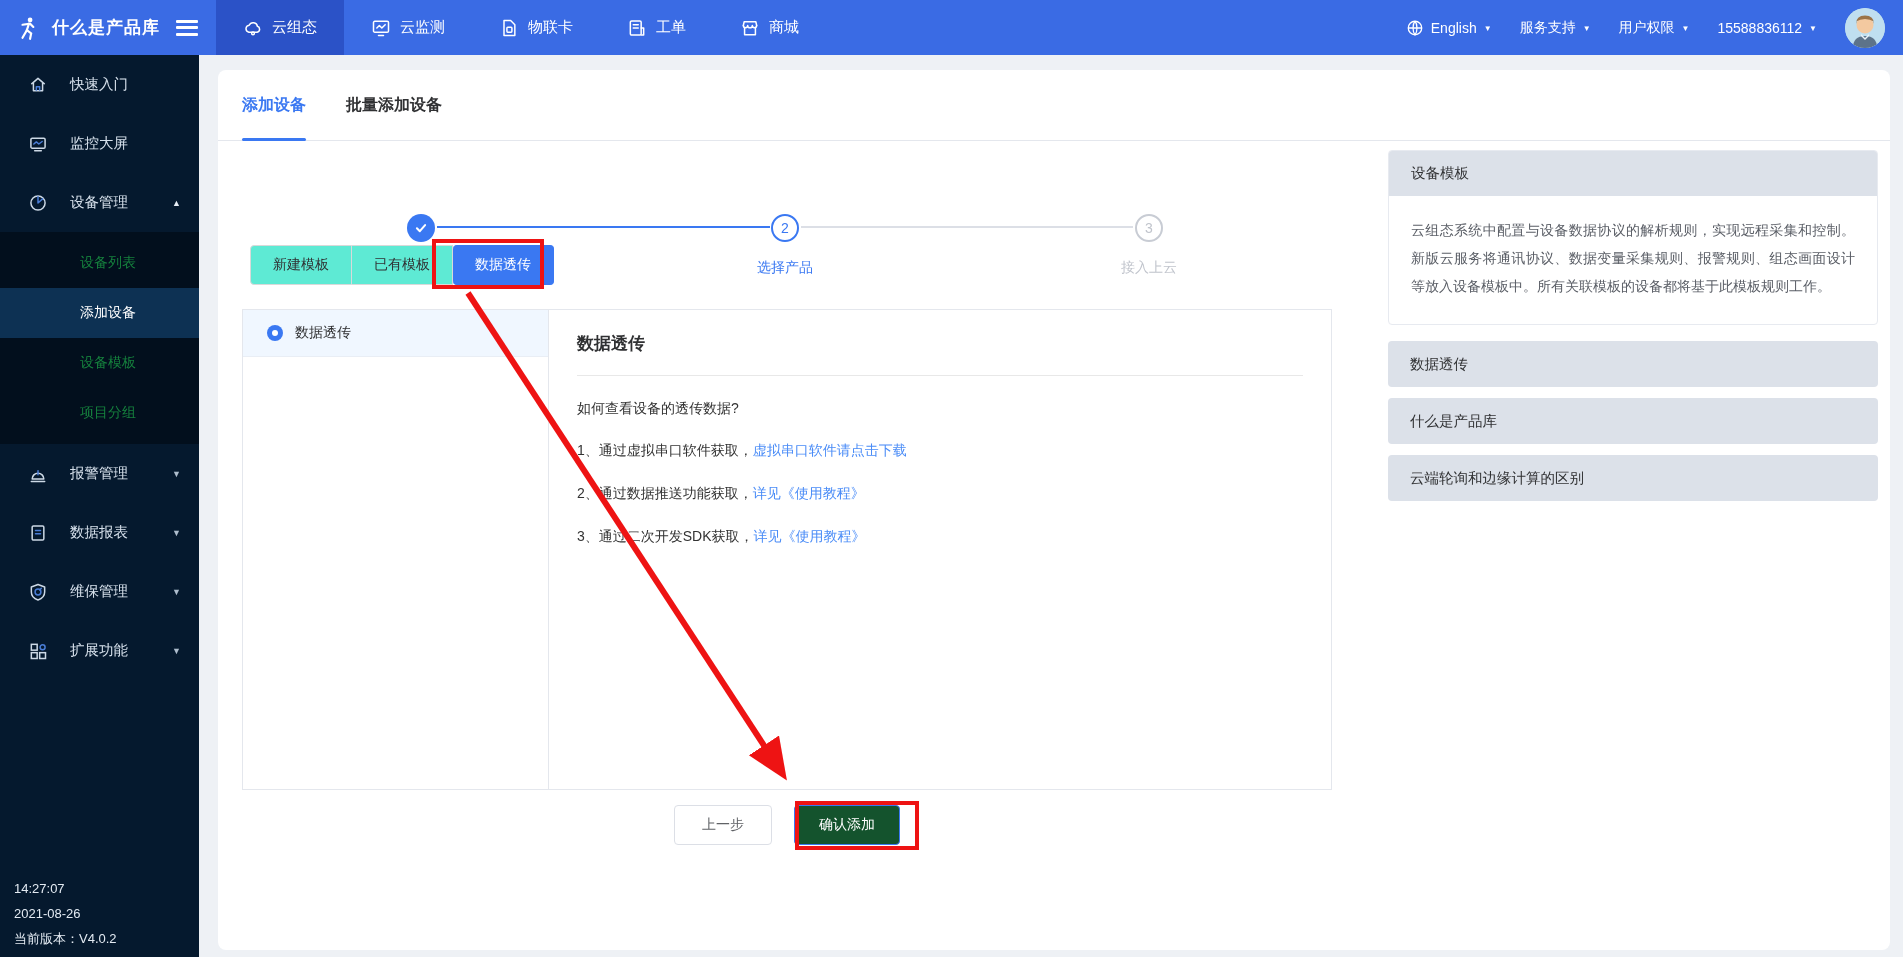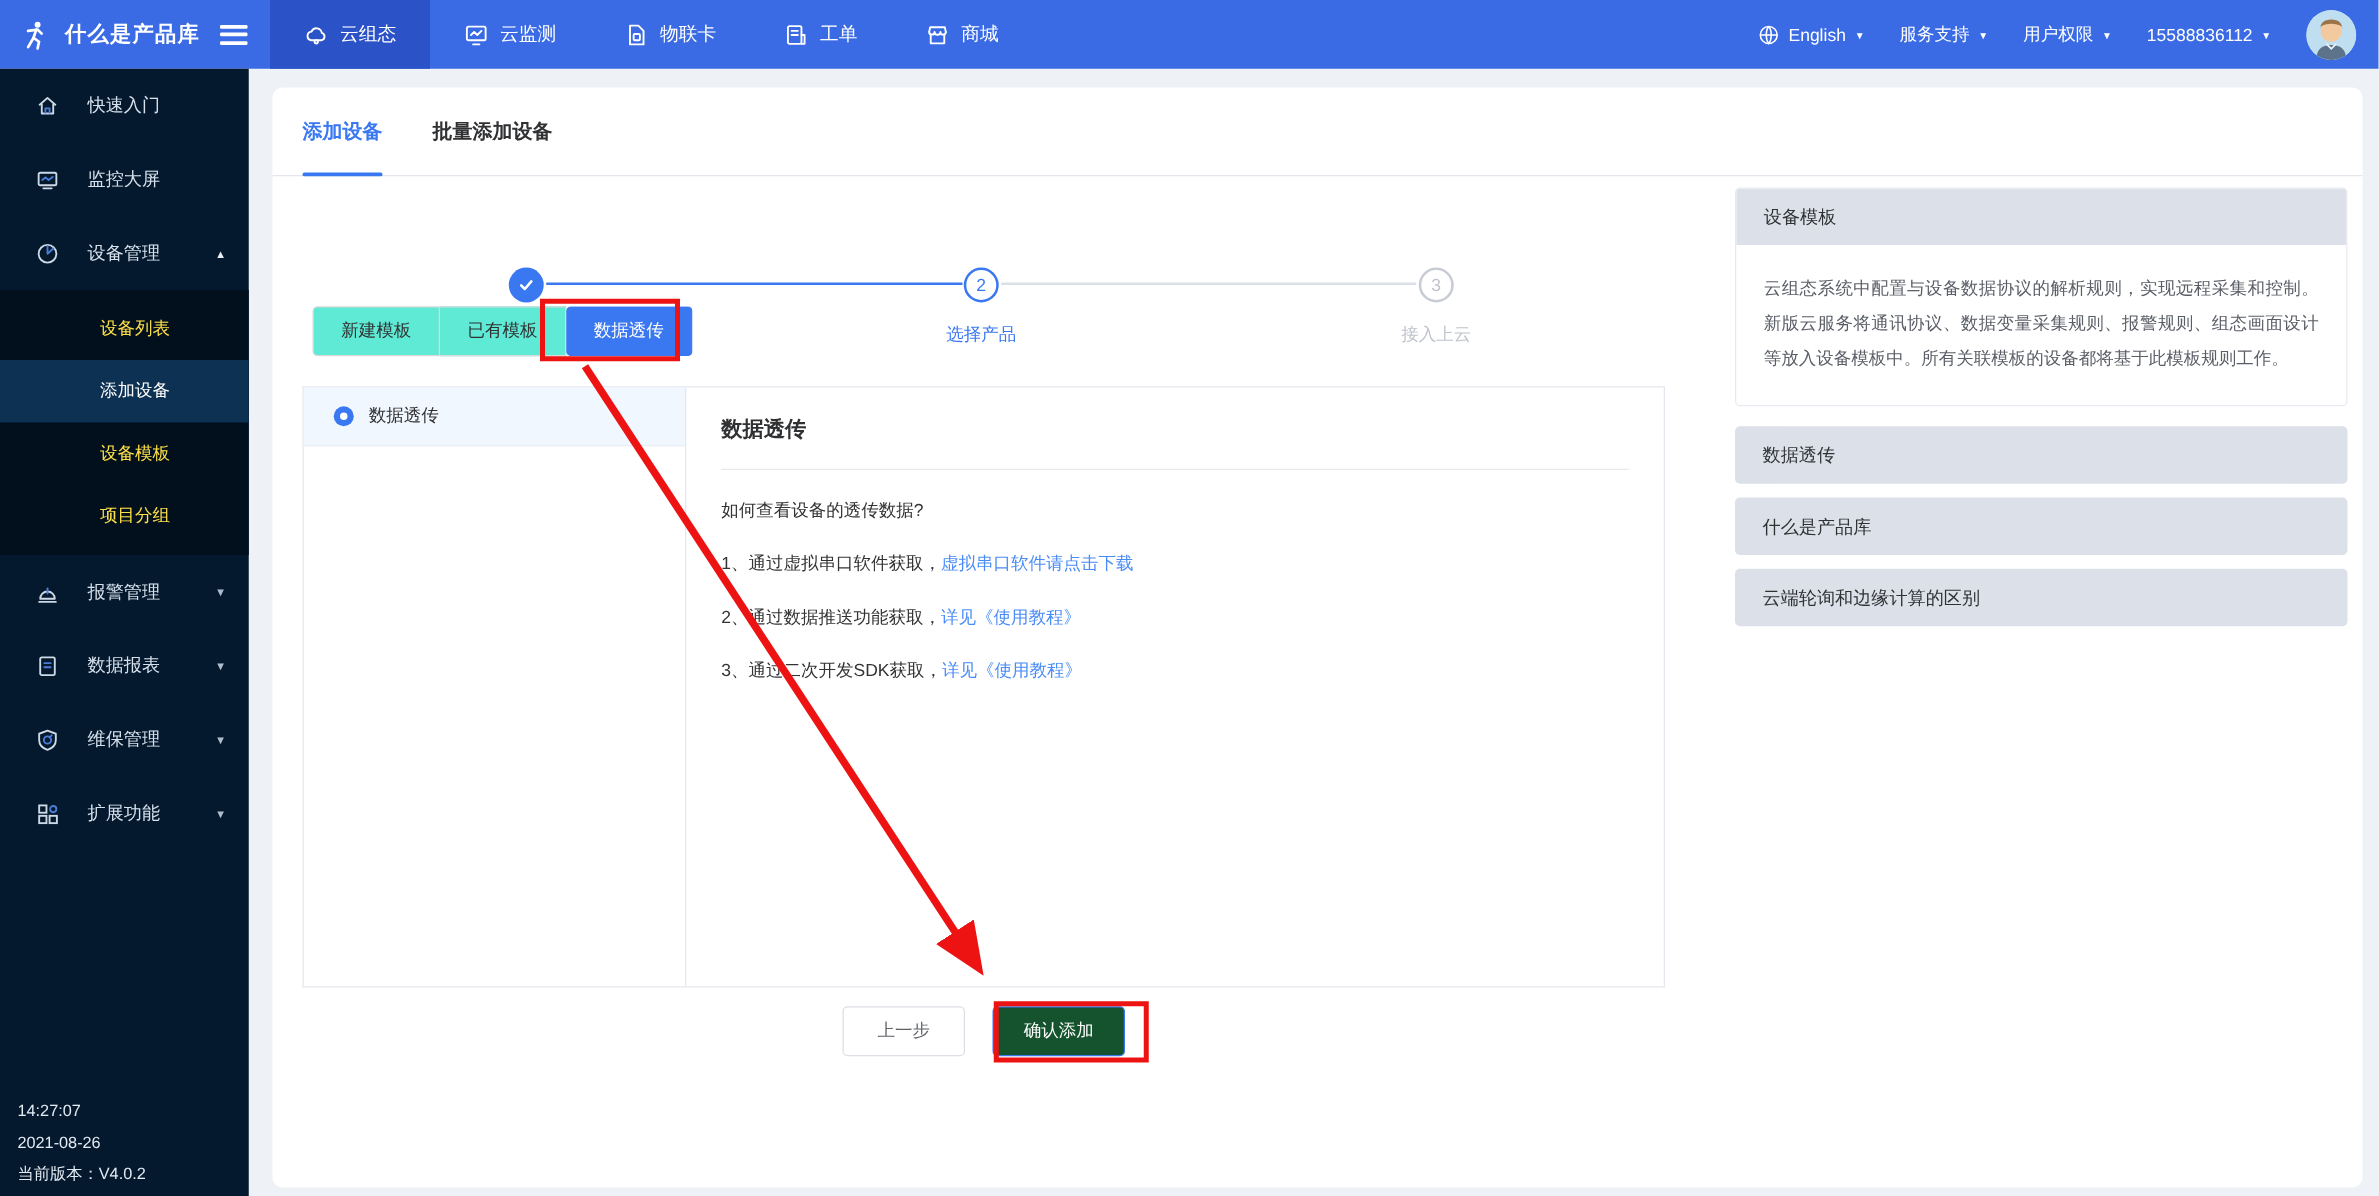--- a/index.html
+++ b/index.html
@@ -22,21 +22,21 @@
   .caret-down { font-size:8px; line-height:1; position:relative; top:1px; }
   .avatar { width:40px; height:40px; border-radius:50%; overflow:hidden; background:#bfdff0; cursor:pointer; flex:0 0 auto; }
 
   
   .sidebar { position:absolute; top:55px; left:0; width:199px; height:902px; background:#05192e; color:#d7e1ec; }
   .side-item { height:59px; display:flex; align-items:center; padding-left:28px; gap:22px; font-size:14.5px; cursor:pointer; position:relative; }
   .side-item svg { width:20px; height:20px; flex:0 0 auto; }
   .side-caret { position:absolute; right:18px; font-size:9px; color:#aebdcd; }
   .side-caret.up { color:#e8eef6; }
   .submenu { background:#020f1d; padding:6px 0; }
-  .sub-item { height:50px; display:flex; align-items:center; padding-left:80px; font-size:14px; color:#fde047; cursor:pointer; }
+  .sub-item { height:50px; display:flex; align-items:center; padding-left:80px; font-size:14px; color:#15803d; cursor:pointer; }
   .sub-item.active { background:#0d3153; color:#ffffff; }
   .side-footer { position:absolute; left:14px; bottom:6px; font-size:13px; color:#e3eaf2; line-height:25px; }
 
   
   .card { position:absolute; left:218px; top:70px; width:1672px; height:880px; background:#ffffff; border-radius:8px; }
 
   
   .tabs { position:absolute; left:0; top:0; width:100%; height:71px; border-bottom:1px solid #e4e7ed; display:flex; align-items:center; padding-left:24px; gap:40px; }
   .tab { font-size:16px; font-weight:bold; color:#303133; cursor:pointer; position:relative; height:100%; display:flex; align-items:center; }
   .tab.active { color:#3a78f2; }

